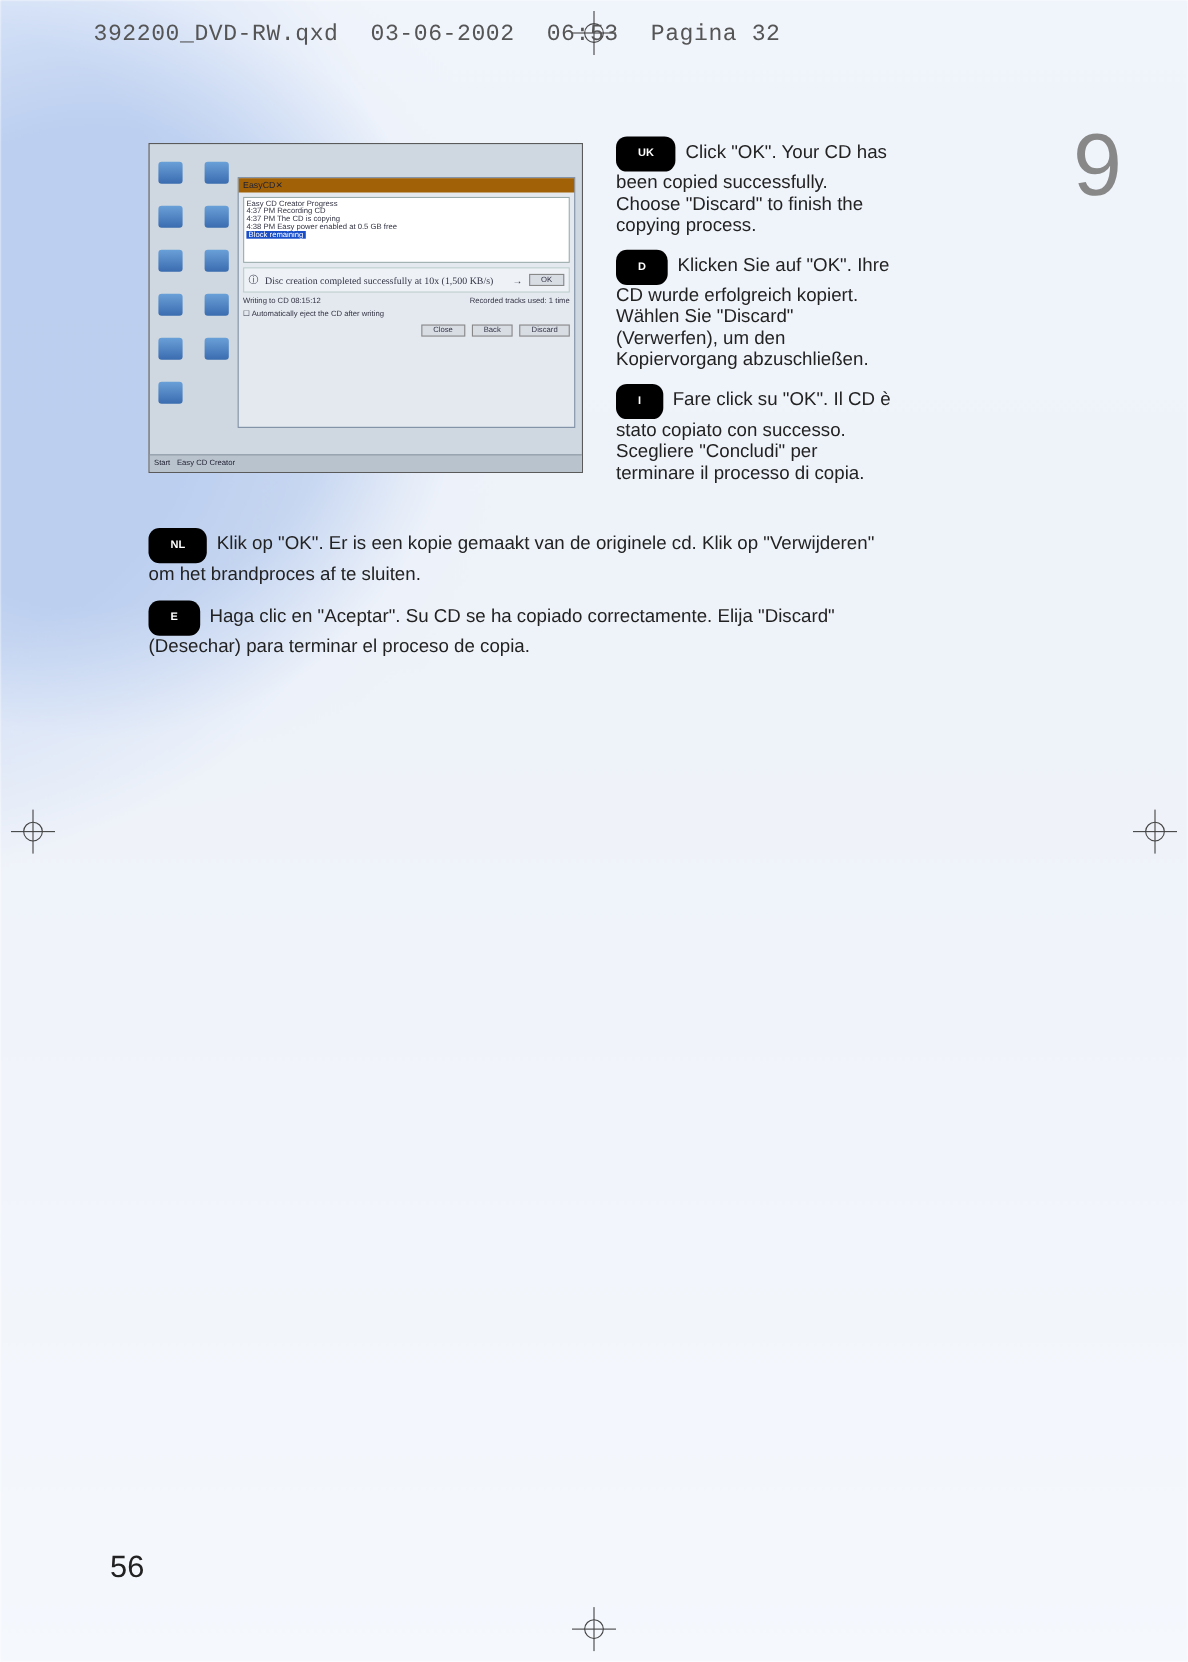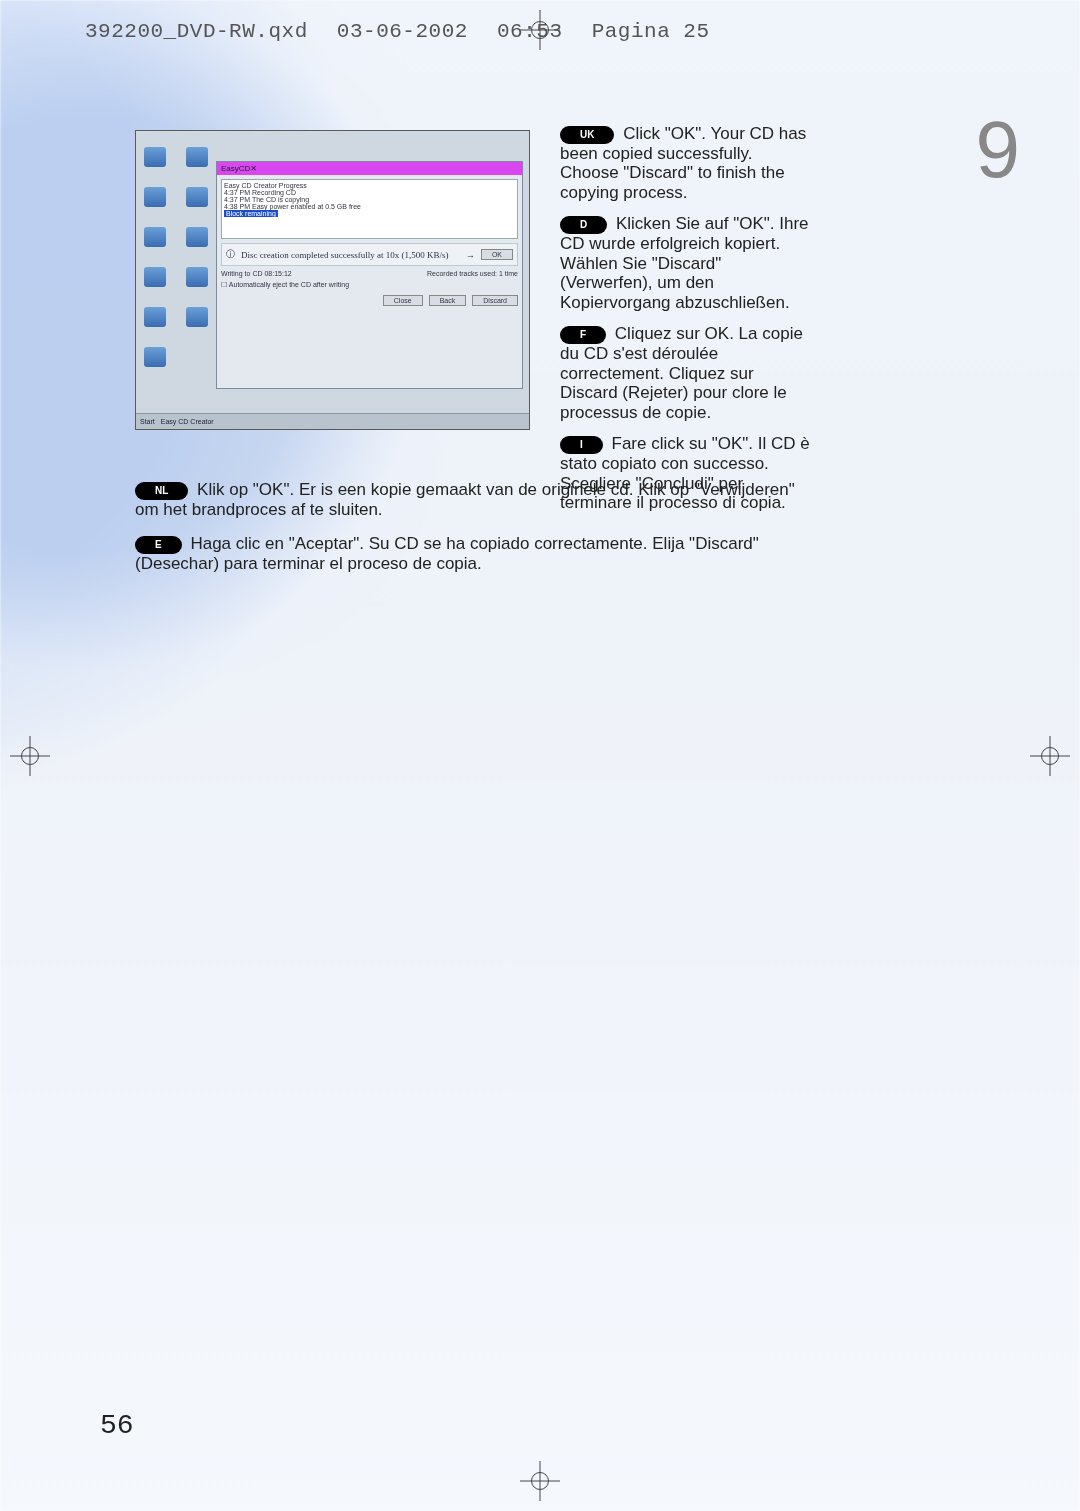--- a/index.html
+++ b/index.html
@@ -70,21 +70,21 @@
   .desk-icon .shape {
     width: 22px; height: 20px; border-radius: 3px;
     background: linear-gradient(#6aa0d8,#3a6cb0);
     margin-bottom: 2px;
   }
   .app-window {
     position: absolute; left: 80px; top: 30px; right: 6px; bottom: 40px;
     background: #e4e9ef; border: 1px solid #7a8ba0;
     display: flex; flex-direction: column;
   }
-  .app-title { background:#d946ef; padding:2px 4px; font-size:8px; color:#223; display:flex; justify-content:flex-start;}
+  .app-title { background:#a16207; padding:2px 4px; font-size:8px; color:#223; display:flex; justify-content:flex-start;}
   .app-body { flex:1; padding:4px; display:flex; flex-direction:column; gap:4px;}
   .list-area { background:#fff; border:1px solid #9aa; height:60px; font-size:7px; padding:2px; overflow:hidden;}
   .list-area .sel { background:#1a4ec8; color:#fff; display:inline-block; padding:0 2px;}
   .prog-row { display:flex; align-items:center; gap:6px; background:#eef2f7; border:1px solid #bcc; padding:4px;}
   .prog-row .smallbtn { background:#d8dde4; border:1px solid #888; font-size:7px; padding:1px 10px;}
   .btnrow { display:flex; justify-content:flex-end; gap:6px; padding:2px 0;}
   .btnrow .smallbtn { background:#d8dde4; border:1px solid #888; font-size:7px; padding:1px 10px;}
   .taskbar {
     position:absolute; left:0; right:0; bottom:0; height:16px;
     background:#b9c3ce; border-top:1px solid #8a96a4;
@@ -116,35 +116,34 @@
     top: 480px; left: 135px; width: 680px;
     font-size: 17px;
     line-height: 1.18;
     color: #222;
   }
   .under-block p { margin-bottom: 14px; }
 
   .lang-badge {
     display: inline-flex;
     align-items: center; justify-content: center;
-    min-width: 30px; height: 18px;
+    min-width: 30px; height: 32px;
     padding: 0 20px;
     background: #000; color: #fff;
     font-size: 10px; font-weight: bold;
     border-radius: 10px;
     vertical-align: 1px;
     margin-right: 4px;
   }
 
   .page-num {
     position: absolute;
     bottom: 70px; left: 100px;
     font-size: 28px;
     color: #222;
-    font-family: Liberation Mono, monospace;
   }
 </style>
 </head>
 <body>
 
 <div class="bg"></div>
 
 <div class="crosshair ch-top">
     <span class="circle"></span>
   </div>
@@ -155,21 +154,21 @@
     <span class="circle"></span>
   </div>
 <div class="crosshair ch-right">
     <span class="circle"></span>
   </div>
 
 <div class="qxd-header">
   <span>392200_DVD-RW.qxd</span>
   <span>03-06-2002</span>
   <span>06:53</span>
-  <span>Pagina 25</span>
+  <span>Pagina 32</span>
 </div>
 
 <div class="big-step">9</div>
 
 <div class="screenshot-frame">
   <div class="desk-icons">
     <div class="desk-icon">
         <div class="shape"></div>
       </div>
     <div class="desk-icon">
@@ -246,24 +245,20 @@
 <div class="right-col">
   <p>
     <span class="lang-badge">UK</span>
     <span>Click "OK". Your CD has been copied successfully. Choose "Discard" to finish the copying process.</span>
   </p>
   <p>
     <span class="lang-badge">D</span>
     <span>Klicken Sie auf "OK". Ihre CD wurde erfolgreich kopiert. Wählen Sie "Discard" (Verwerfen), um den Kopiervorgang abzuschließen.</span>
   </p>
   <p>
-    <span class="lang-badge">F</span>
-    <span>Cliquez sur OK. La copie du CD s'est déroulée correctement. Cliquez sur Discard (Rejeter) pour clore le processus de copie.</span>
-  </p>
-  <p>
     <span class="lang-badge">I</span>
     <span>Fare click su "OK". Il CD è stato copiato con successo. Scegliere "Concludi" per terminare il processo di copia.</span>
   </p>
 </div>
 
 <div class="under-block">
   <p>
     <span class="lang-badge">NL</span>
     <span>Klik op "OK". Er is een kopie gemaakt van de originele cd. Klik op "Verwijderen" om het brandproces af te sluiten.</span>
   </p>

